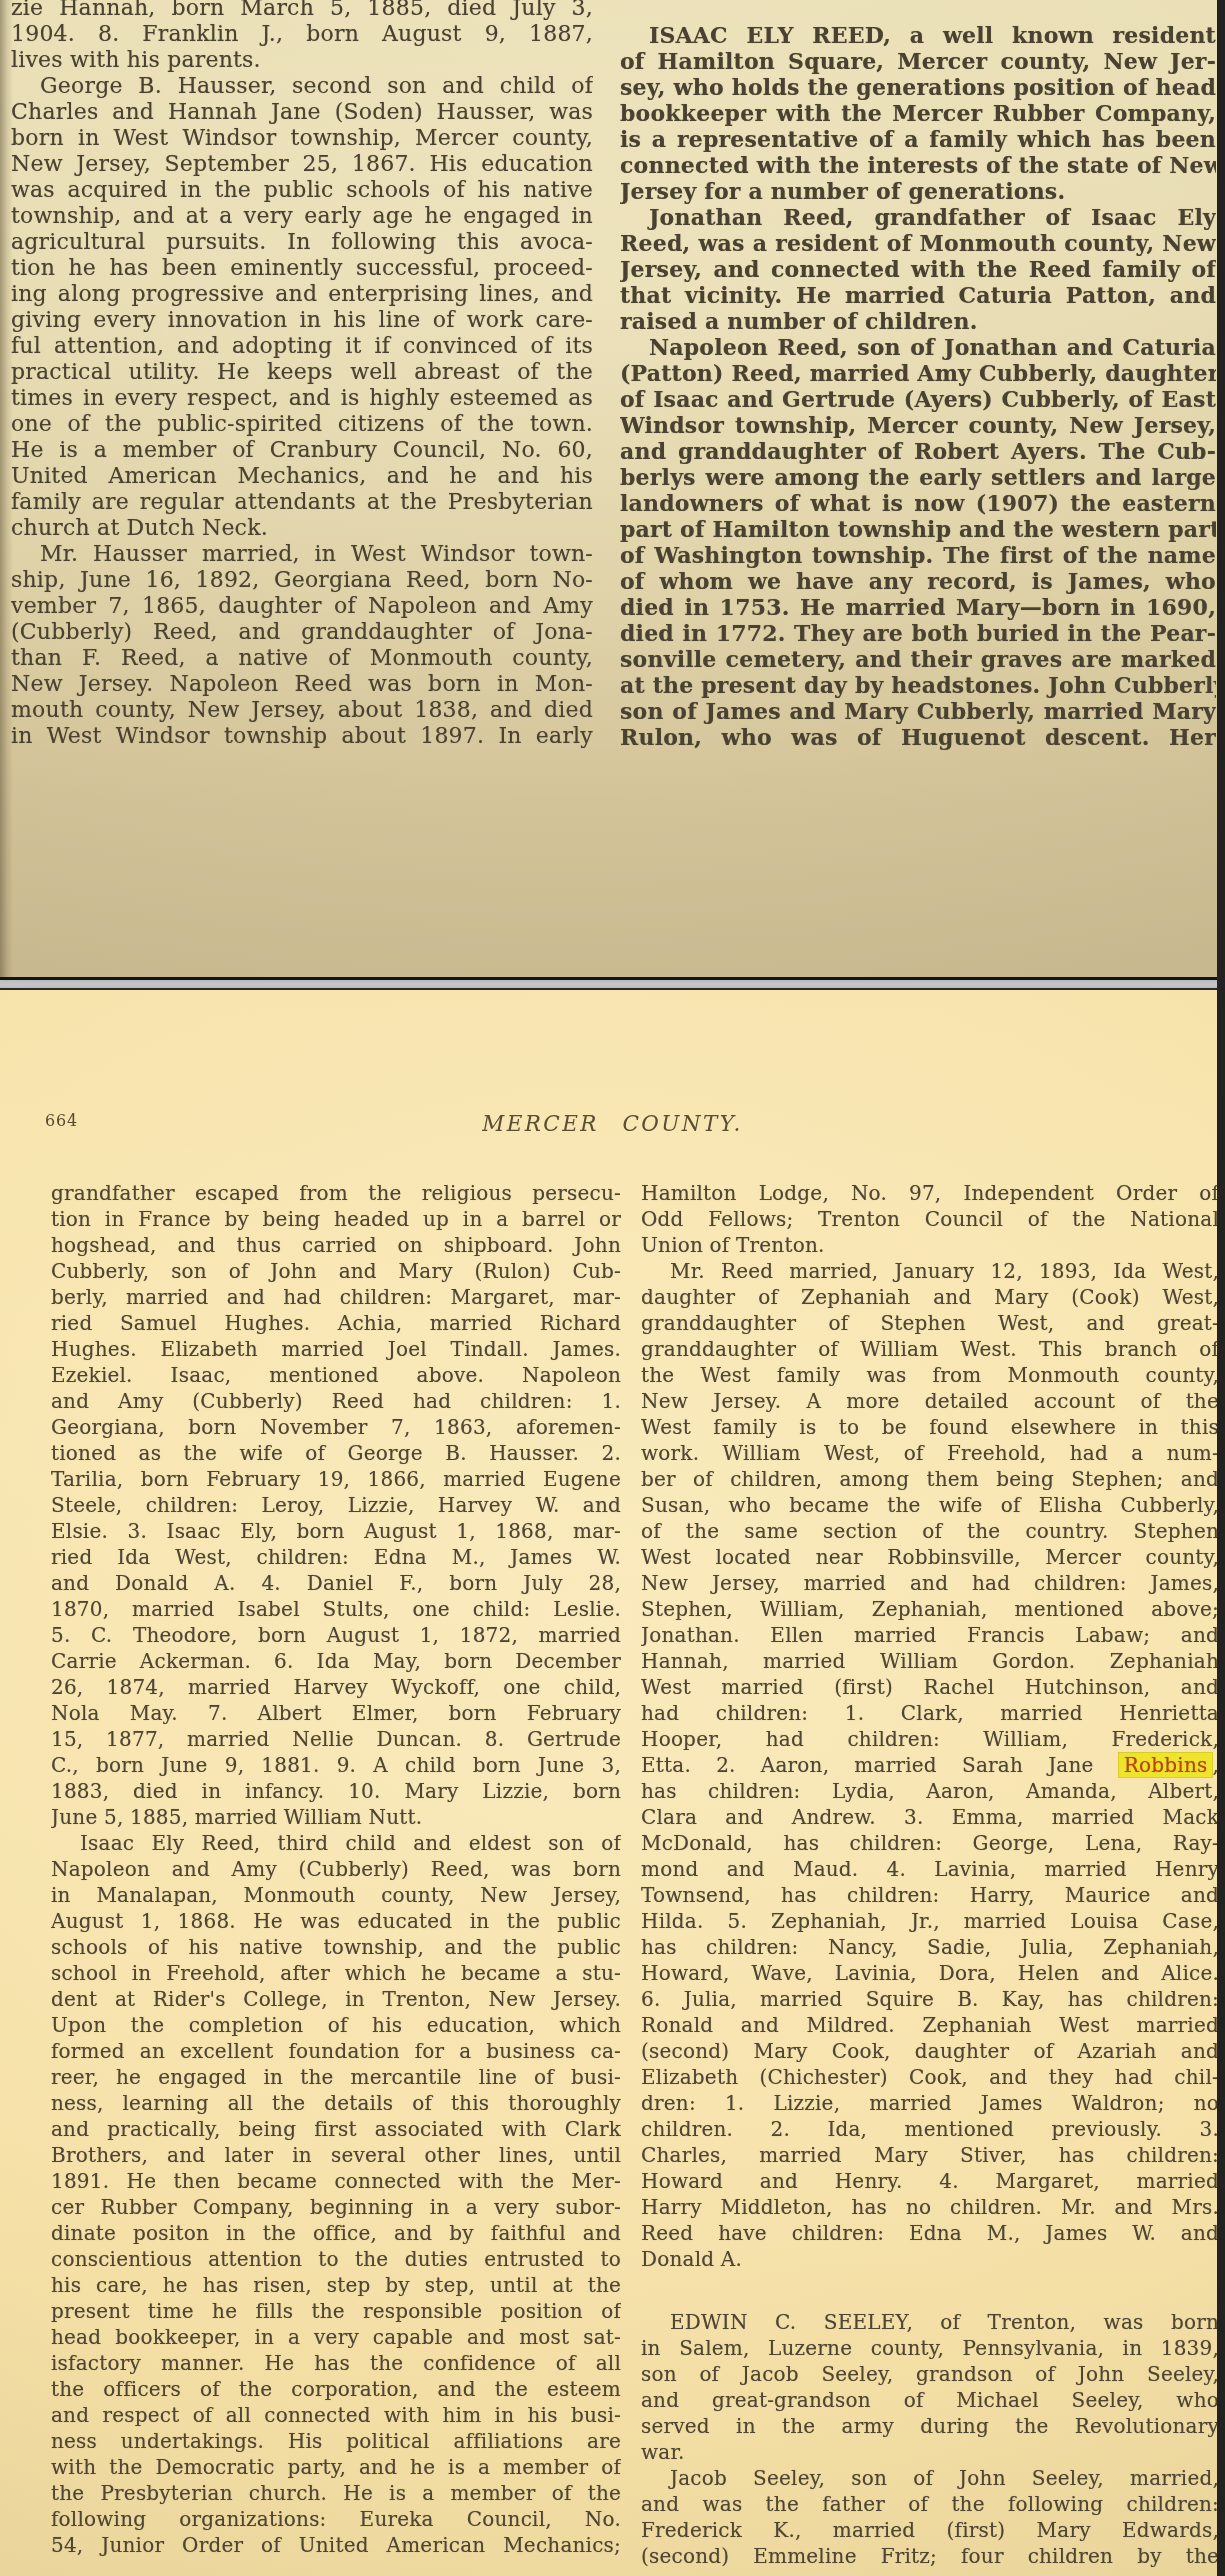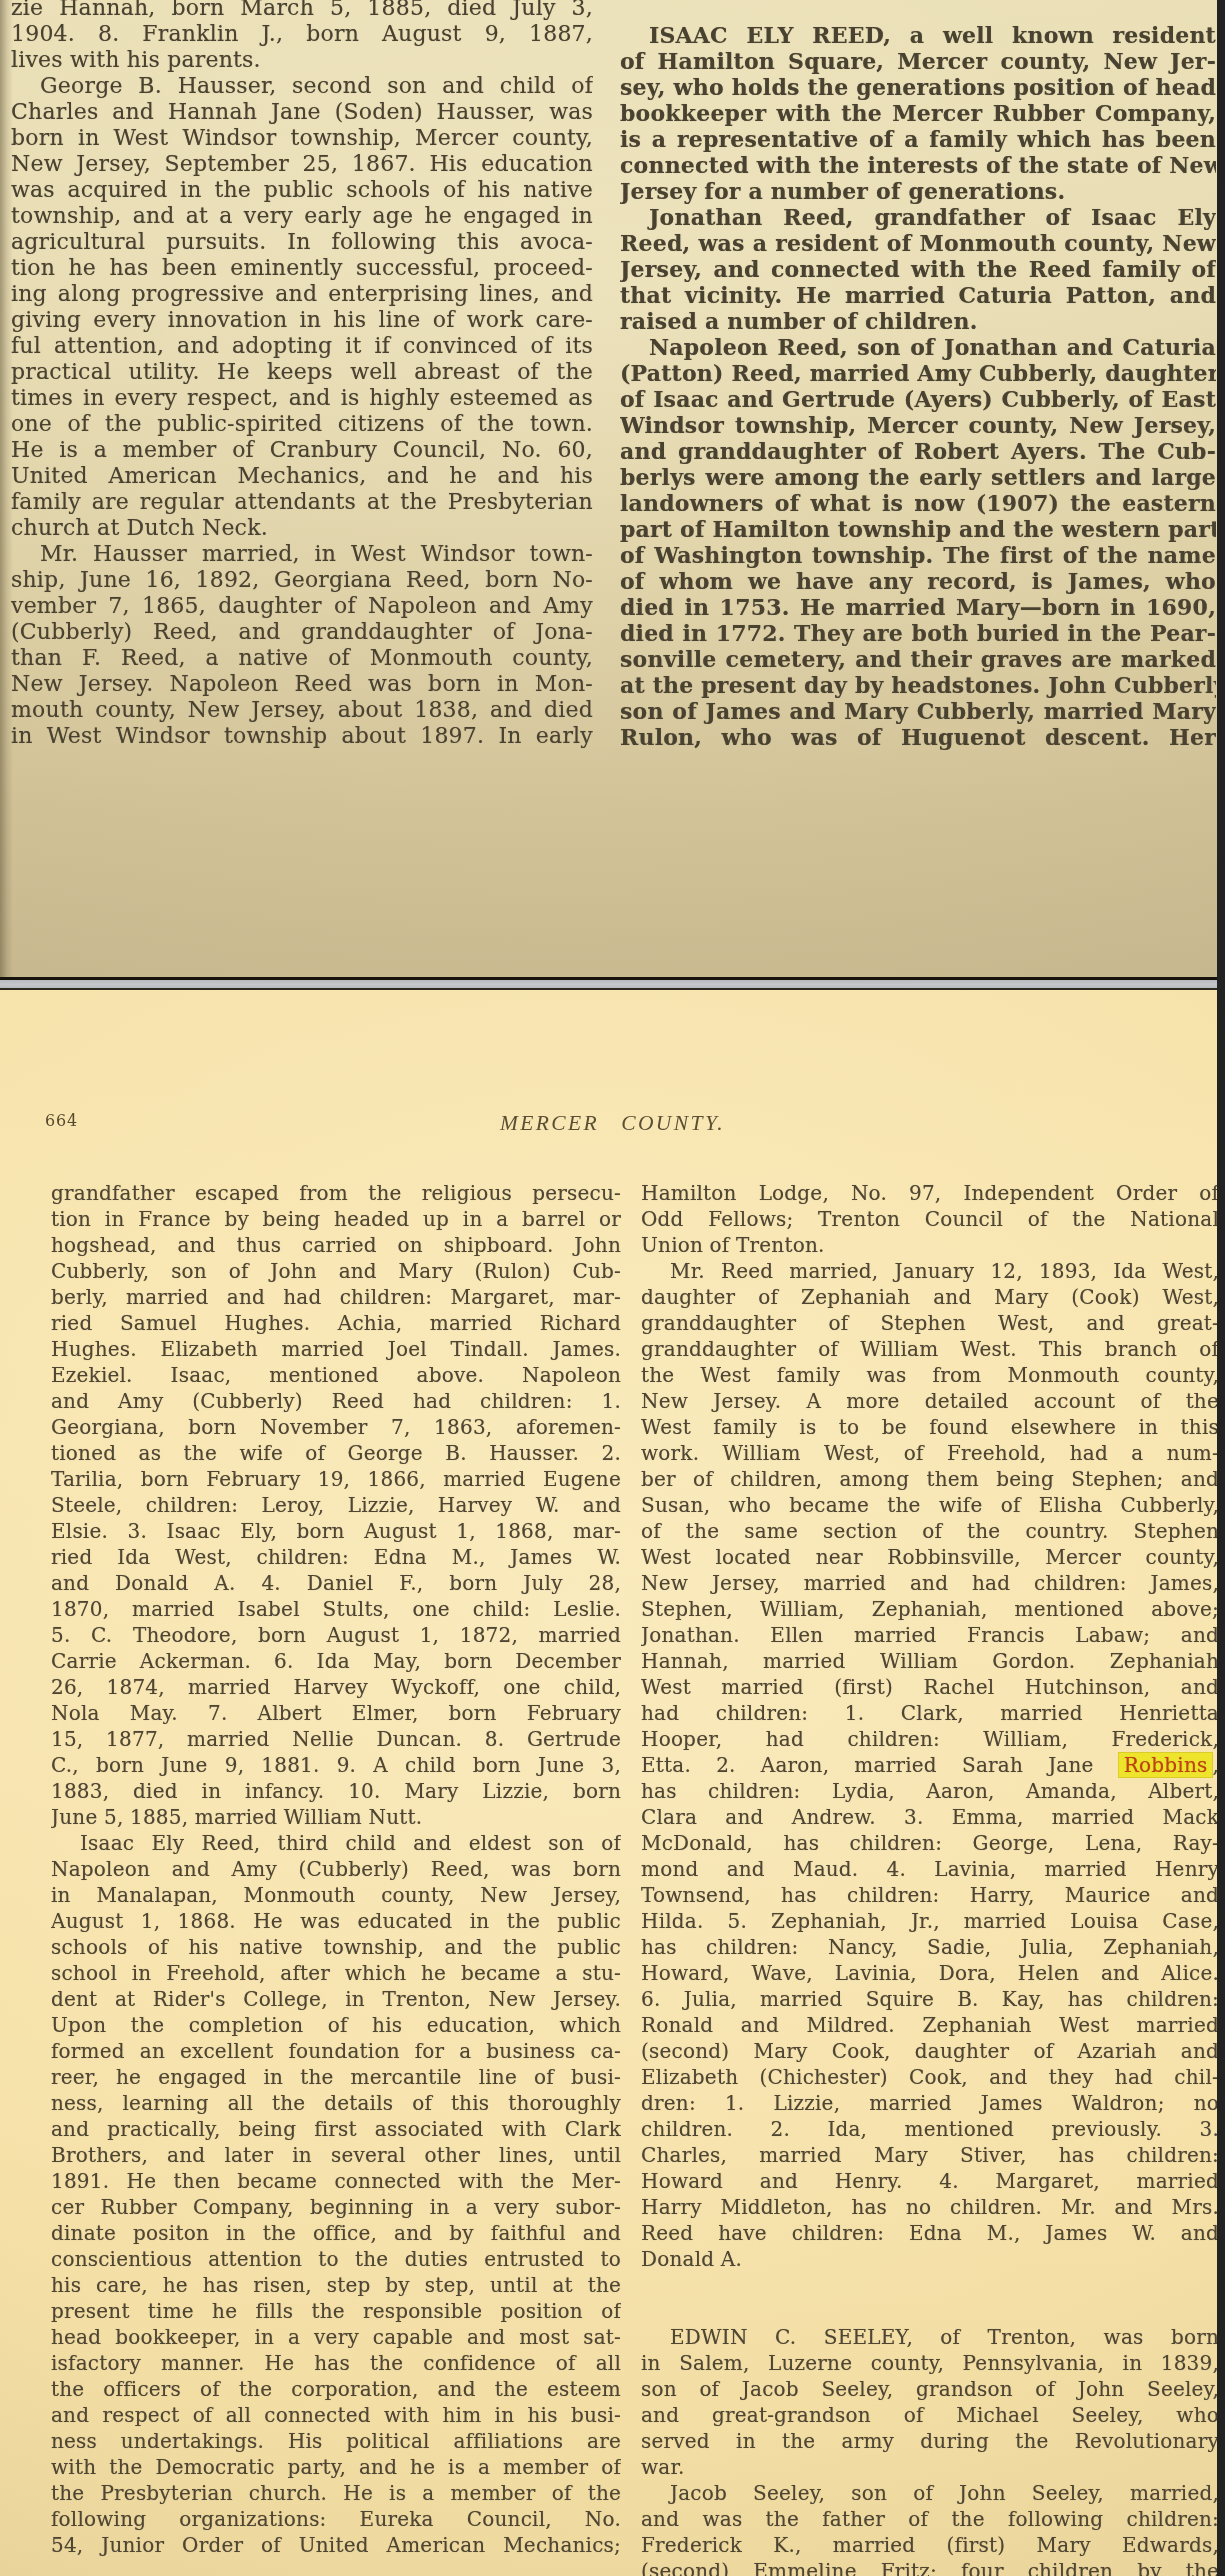--- a/index.html
+++ b/index.html
@@ -29,28 +29,28 @@
   
   .col{position:absolute;}
   .line{text-align:justify;text-align-last:justify;overflow:hidden;white-space:nowrap;}
   .line.short{text-align-last:left;}
   #p1-left .line,#p1-right .line{height:26px;line-height:26px;font-size:22px;
         color:#4a4231;letter-spacing:0.2px;}
   #p2-left .line,#p2-right .line{height:26px;line-height:26px;font-size:20px;
         color:#4e4533;letter-spacing:0.2px;}
   .line{text-shadow:0 0 0.8px rgba(80,70,50,.45);}
   .line.indent{padding-left:29px;}
-  .line.gap{margin-top:52px;}
+  .line.gap{margin-top:37px;}
 
   
   #p2-header{position:absolute;left:0;top:121px;width:100%;height:32px;}
   #p2-pagenum{position:absolute;left:45px;top:0;font-size:16px;color:#55492f;
         letter-spacing:0.8px;}
   #p2-title{position:absolute;left:50%;transform:translateX(-50%);top:0;
-        font-size:21.5px;font-style:italic;color:#5a4e33;letter-spacing:2.4px;word-spacing:14.3px;font-family:Liberation Serif, serif;}
+        font-size:21.5px;font-style:italic;color:#5a4e33;letter-spacing:2.4px;word-spacing:14.3px;}
 
   
   .hl{background:#efe42c;outline:1.6px solid rgba(214,202,28,.9);color:#c2410c;
       padding:0 5px;}
 </style>
 </head>
 <body>
 
 <div id="canvas">
 

